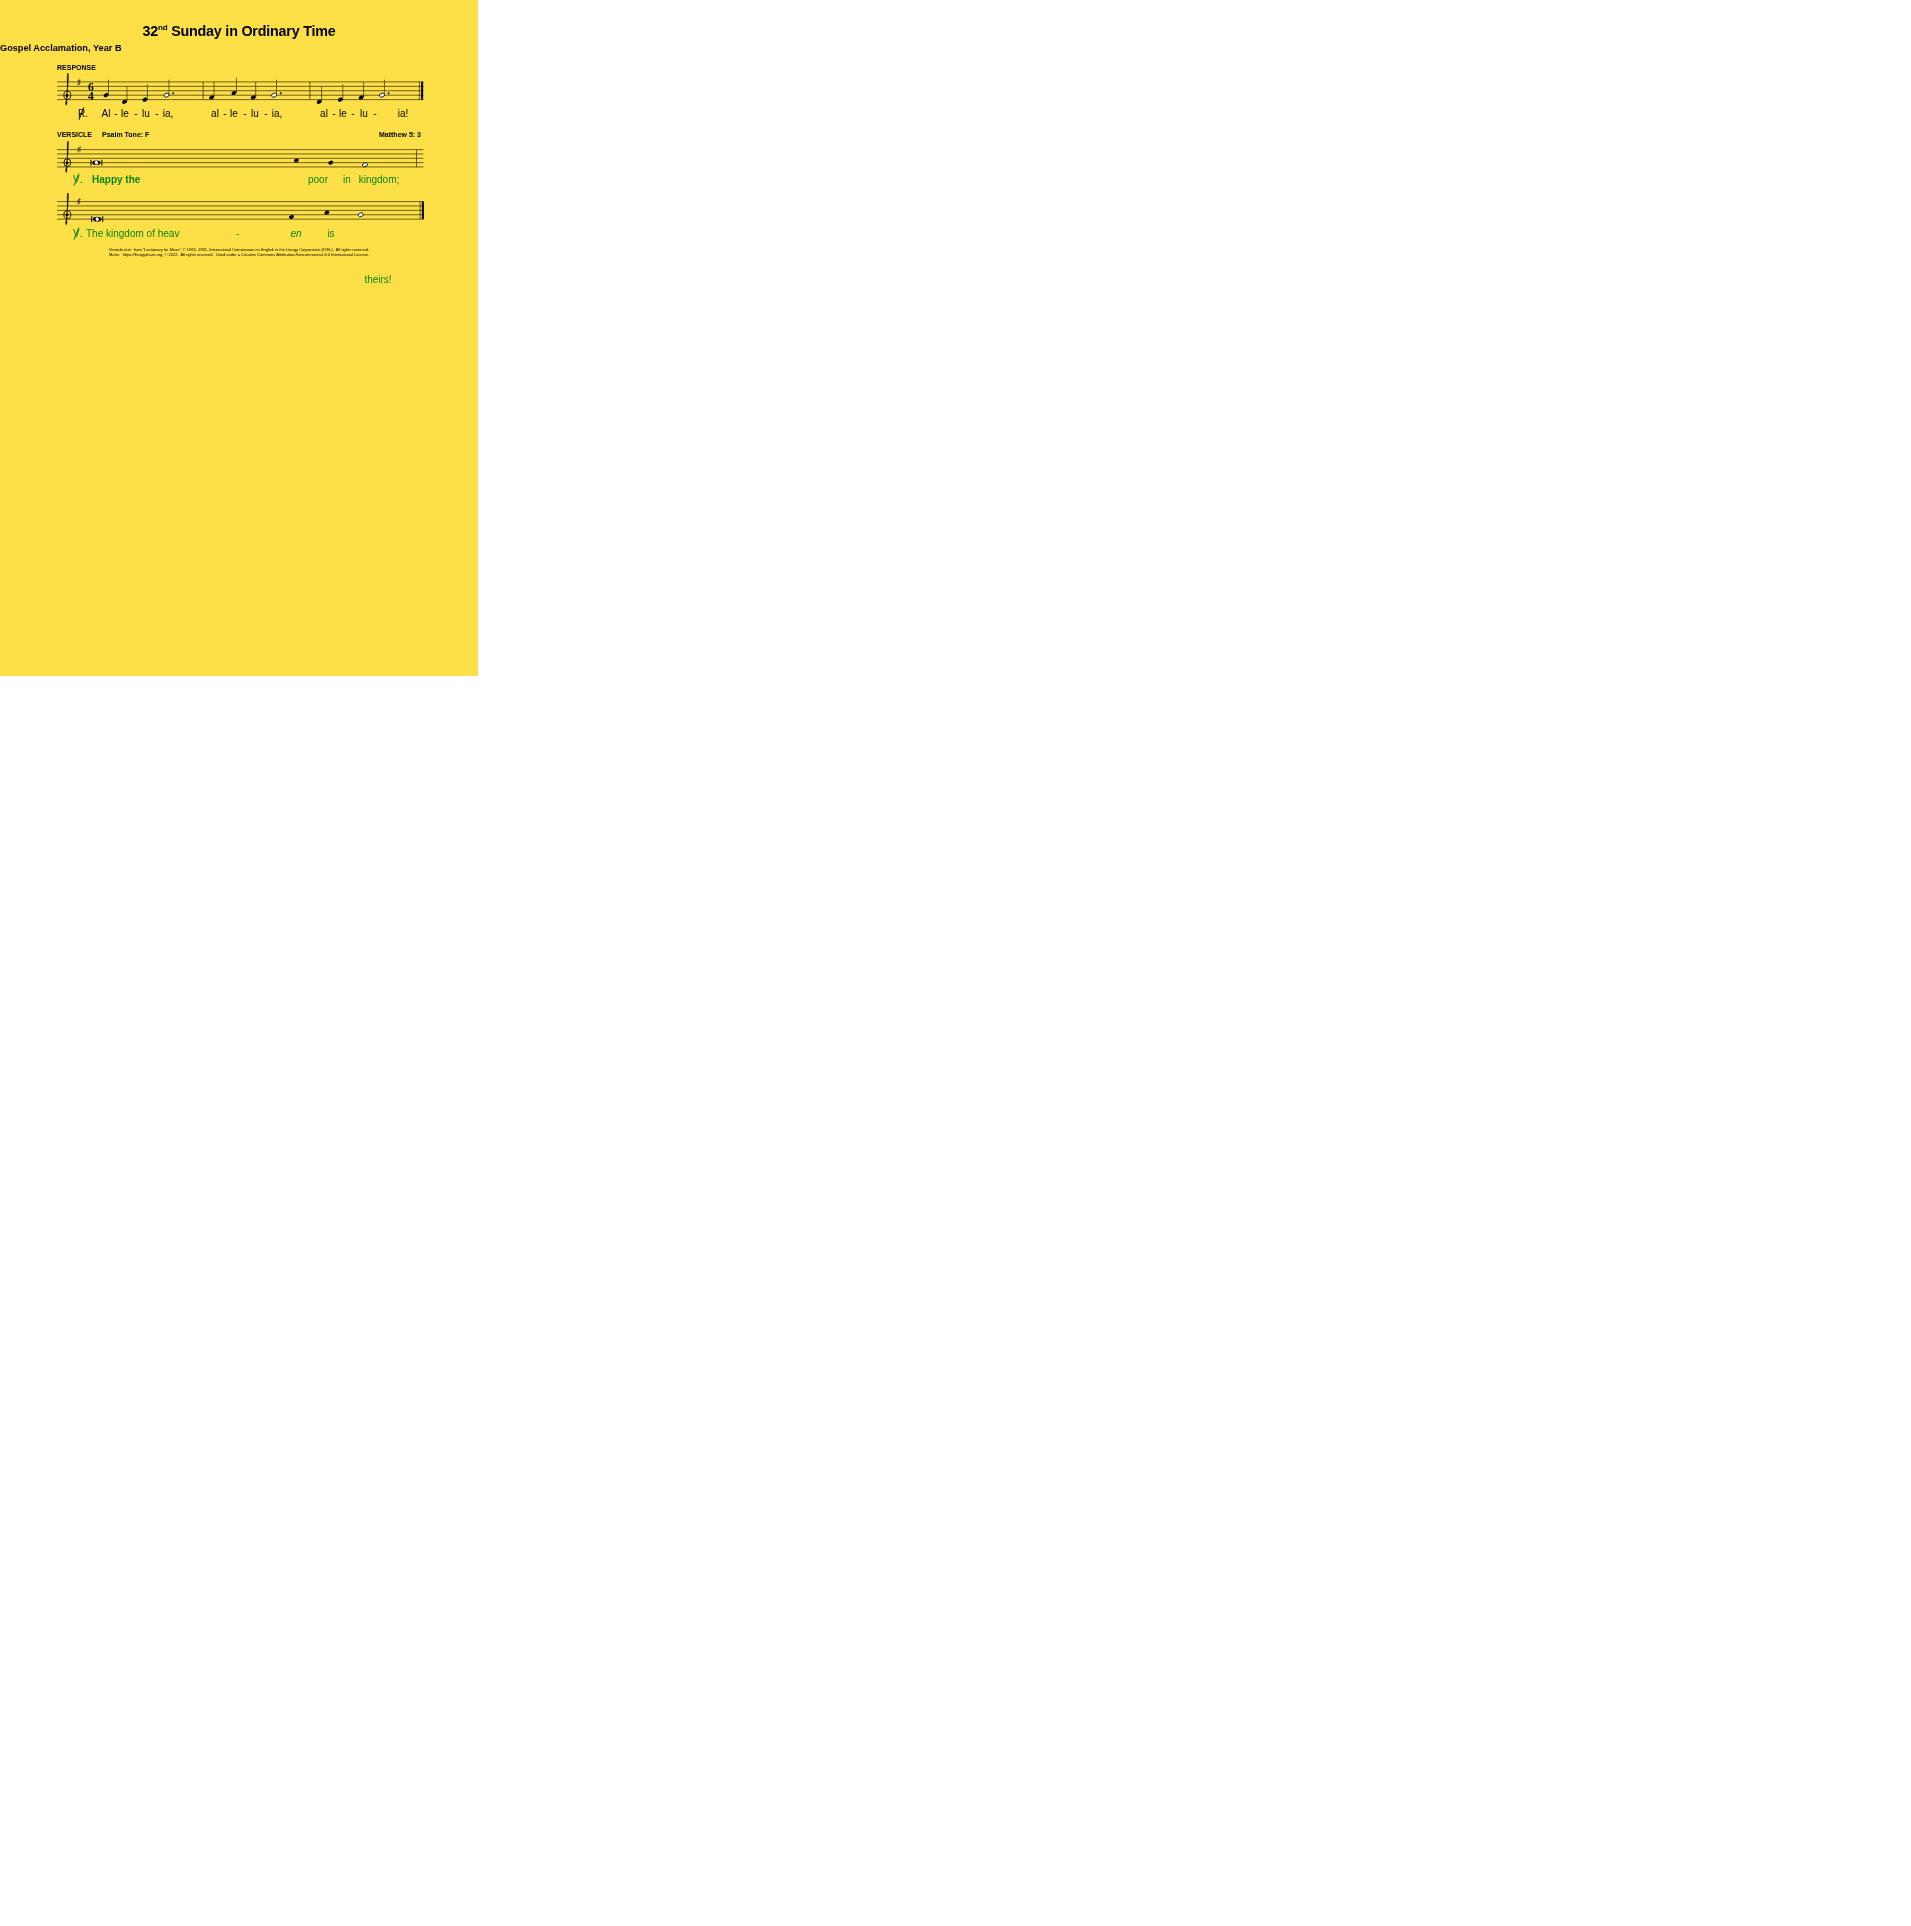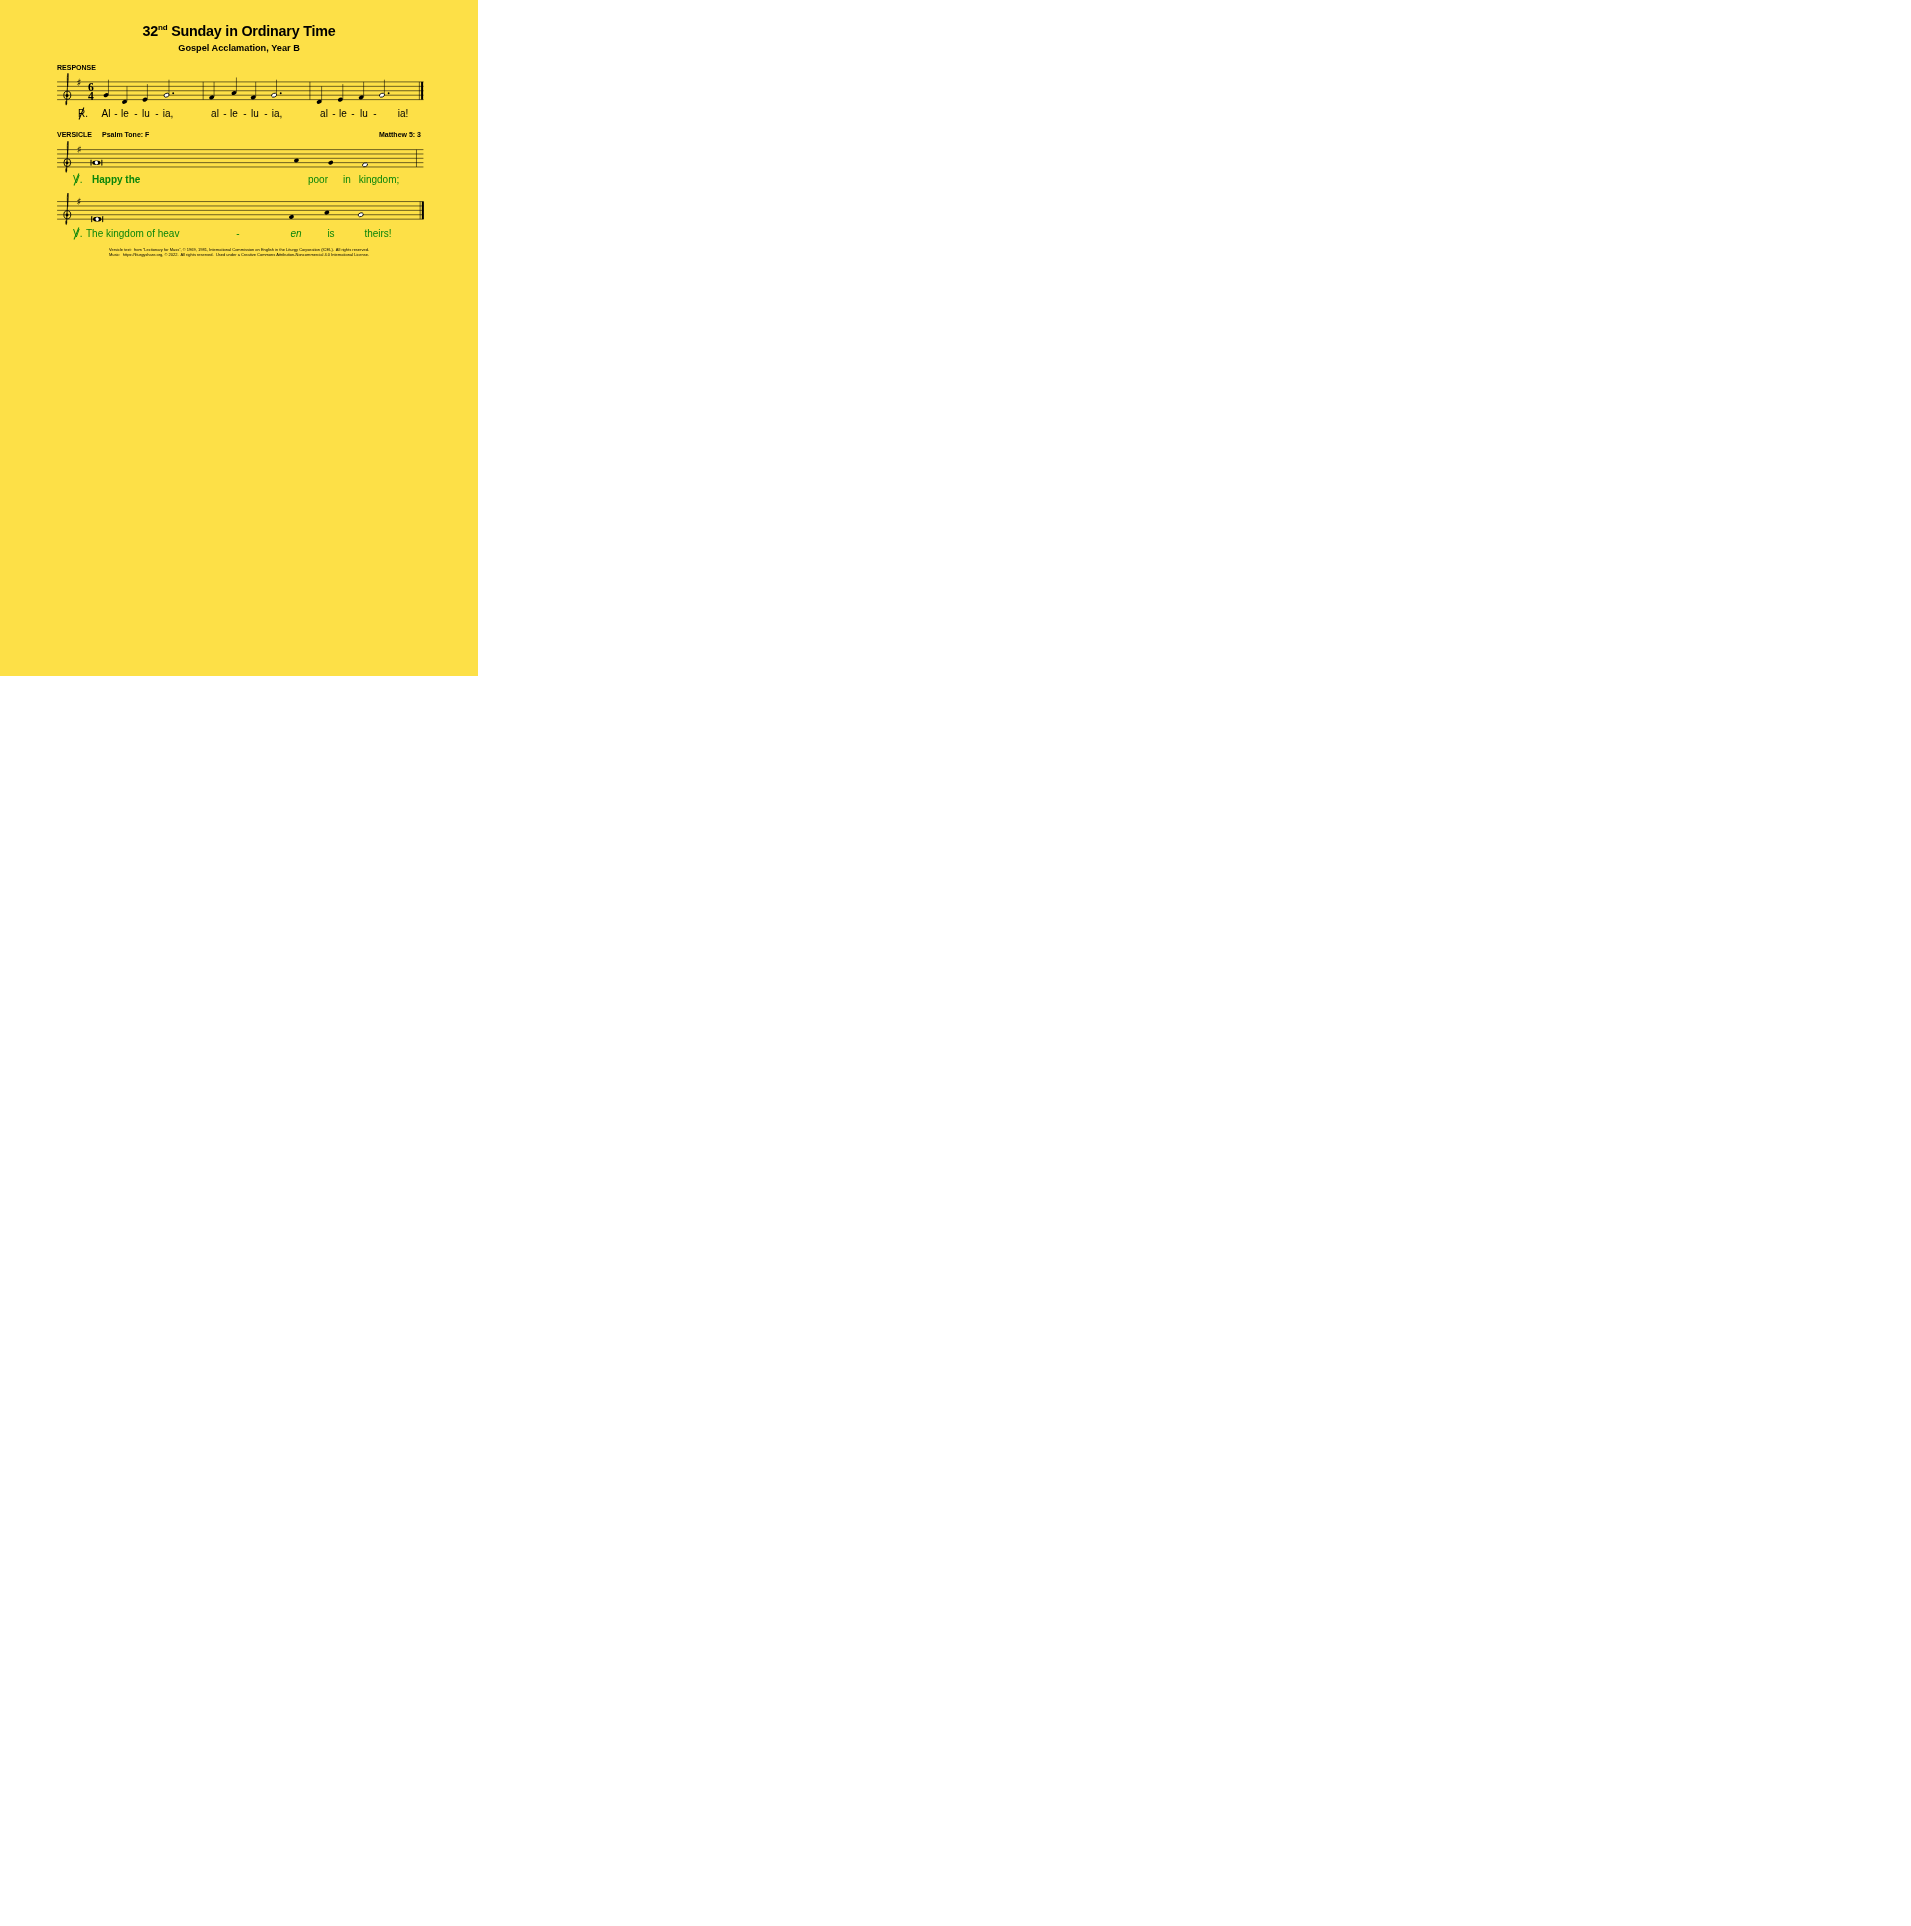--- a/index.html
+++ b/index.html
@@ -1,21 +1,21 @@
 <!DOCTYPE html>
 <html style="font-size:6.2px"><head>
 <meta charset="utf-8">
 <style>
   html,body{margin:0;padding:0;background:#ffffff;}
   .page{position:relative;width:478px;height:676px;background:#fde047;overflow:hidden;
         font-family:"Liberation Sans",sans-serif;color:#000;}
   .title{position:absolute;left:0;right:0;top:23px;text-align:center;
          font-size:14.3px;font-weight:bold;letter-spacing:-0.2px;}
   .title sup{font-size:0.56em;vertical-align:super;}
-  .subtitle{position:absolute;left:0;right:0;top:43px;text-align:center;
+  .subtitle{position:absolute;left:0;right:0;top:43px;text-align:left;
             font-size:9.2px;font-weight:bold;}
   .seclabel{position:absolute;font-size:7px;font-weight:bold;letter-spacing:0px;}
   #response-label{left:57px;top:64px;}
   #versicle-label{left:57px;top:131px;}
   #psalm-tone{left:102px;top:131px;}
   #reference{right:57px;top:131px;text-align:right;}
   svg.notation{position:absolute;left:0;top:0;}
   .lyricline{position:absolute;left:0;width:100%;height:13px;}
   .lyrictok{position:absolute;top:0;font-size:10px;white-space:nowrap;line-height:1.1;}
   .tok-center{transform:translateX(-50%);}
@@ -155,21 +155,21 @@
         <span class="lyrictok tok-center" style="left: 297px; padding-left: 42px;">poor</span>
         <span class="lyrictok tok-center" style="left: 333px; padding-left: 28px;">in</span>
         <span class="lyrictok tok-center" style="left: 379px;">kingdom;</span>
       </div>
       <div class="lyricline" style="top: 228px; color: rgb(10, 133, 10);">
         <span class="lyrictok" style="left: 73px;"><span class="rv"><span>V</span><span class="rv-slash"></span></span>.</span>
         <span class="lyrictok" style="left: 86px;">The kingdom of heav</span>
         <span class="lyrictok tok-center" style="left: 238px;">-</span>
         <span class="lyrictok tok-center" style="left: 296px; font-style: italic;">en</span>
         <span class="lyrictok tok-center" style="left: 331px;">is</span>
-        <span class="lyrictok tok-center" style="left: 378px;">theirs!</span>
+        <span class="lyrictok tok-center" style="left: 378px; margin-top: 46px;">theirs!</span>
       </div>
     </div>
 
   <div class="footer" id="footer-line1">Versicle text:  from “Lectionary for Mass”, © 1969, 1981, International Commission on English in the Liturgy Corporation (ICEL).  All rights reserved.</div>
   <div class="footer" id="footer-line2">Music:  https://liturgyshare.org, © 2022.  All rights reserved.  Used under a Creative Commons Attribution-Noncommercial 4.0 International License.</div>
 
 </div>
 
 
 </body></html>

